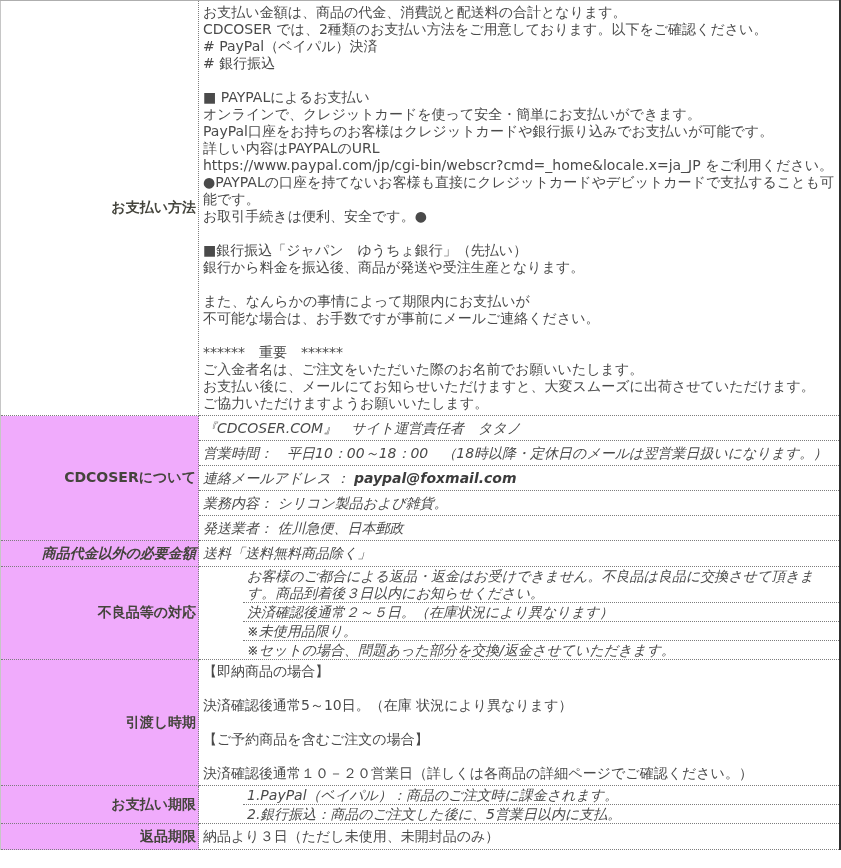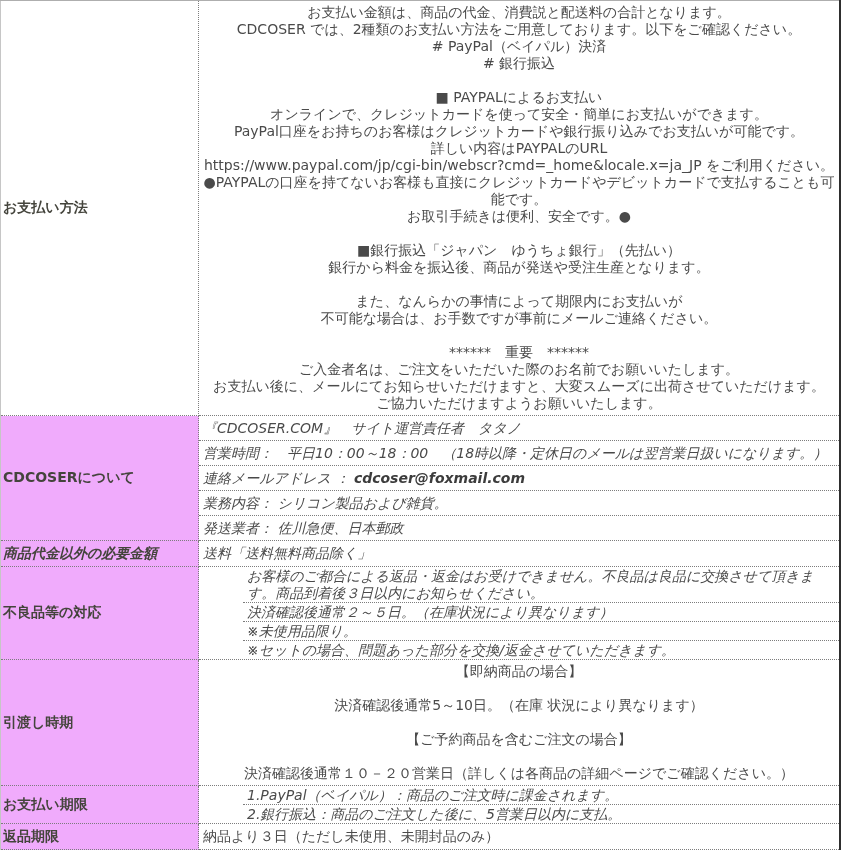--- a/index.html
+++ b/index.html
@@ -11,25 +11,25 @@
   table.info-table{
     width:841px;box-sizing:border-box;
     border-collapse:collapse;
     border-top:1px solid #aeaeae;
     border-left:1px solid #c6c6c6;
     border-right:2px solid #2e2e2e;
     table-layout:fixed;
   }
   td{border:1px dotted #7d7d7d;vertical-align:middle;}
   td.label{
-    width:193px;text-align:left;font-weight:bold;color:#44443c;
+    width:193px;text-align:right;font-weight:bold;color:#44443c;
     background:#ffffff;padding:2px;
   }
   tr.cream td.label{background:#f0abfc;}
-  td.content{padding:3px 4px;vertical-align:top;text-align:center;}
+  td.content{padding:3px 4px;vertical-align:top;}
   td.content-mid{padding:4px 4px;vertical-align:middle;}
   td.nopad{padding:0;vertical-align:top;font-style:italic;}
   .subcell{border-bottom:1px dotted #7d7d7d;padding:4px 4px 3px;}
   .subcell:last-child{border-bottom:none;}
   .tight .subcell{padding:1px 4px 0;margin-left:44px;}
   .ml{white-space:pre-wrap;line-height:17px;word-break:break-all;}
   .line{line-height:17px;}
   .email{font-weight:bold;color:#3c3c3c;}
   tr.r-pay{height:398px;}
   tr.r-fee{height:26px;font-style:italic;}
@@ -72,21 +72,21 @@
 ご協力いただけますようお願いいたします。</div>
       </td>
     </tr>
 
     <tr class="cream">
       <td class="label">CDCOSERについて</td>
       <td class="nopad">
         <div class="subcell line">『CDCOSER.COM』　サイト運営責任者　タタノ</div>
         <div class="subcell line">営業時間：　平日10：00～18：00　（18時以降・定休日のメールは翌営業日扱いになります。）</div>
         <div class="subcell line">
-          <span>連絡メールアドレス ： </span><span class="email">cdcoser@foxmail.com</span>
+          <span>連絡メールアドレス ： </span><span class="email">paypal@foxmail.com</span>
         </div>
         <div class="subcell line">業務内容： シリコン製品および雑貨。</div>
         <div class="subcell line">発送業者： 佐川急便、日本郵政</div>
       </td>
     </tr>
 
     <tr class="cream r-fee">
       <td class="label">商品代金以外の必要金額</td>
       <td class="content-mid">
         <div class="line">送料「送料無料商品除く」</div>

